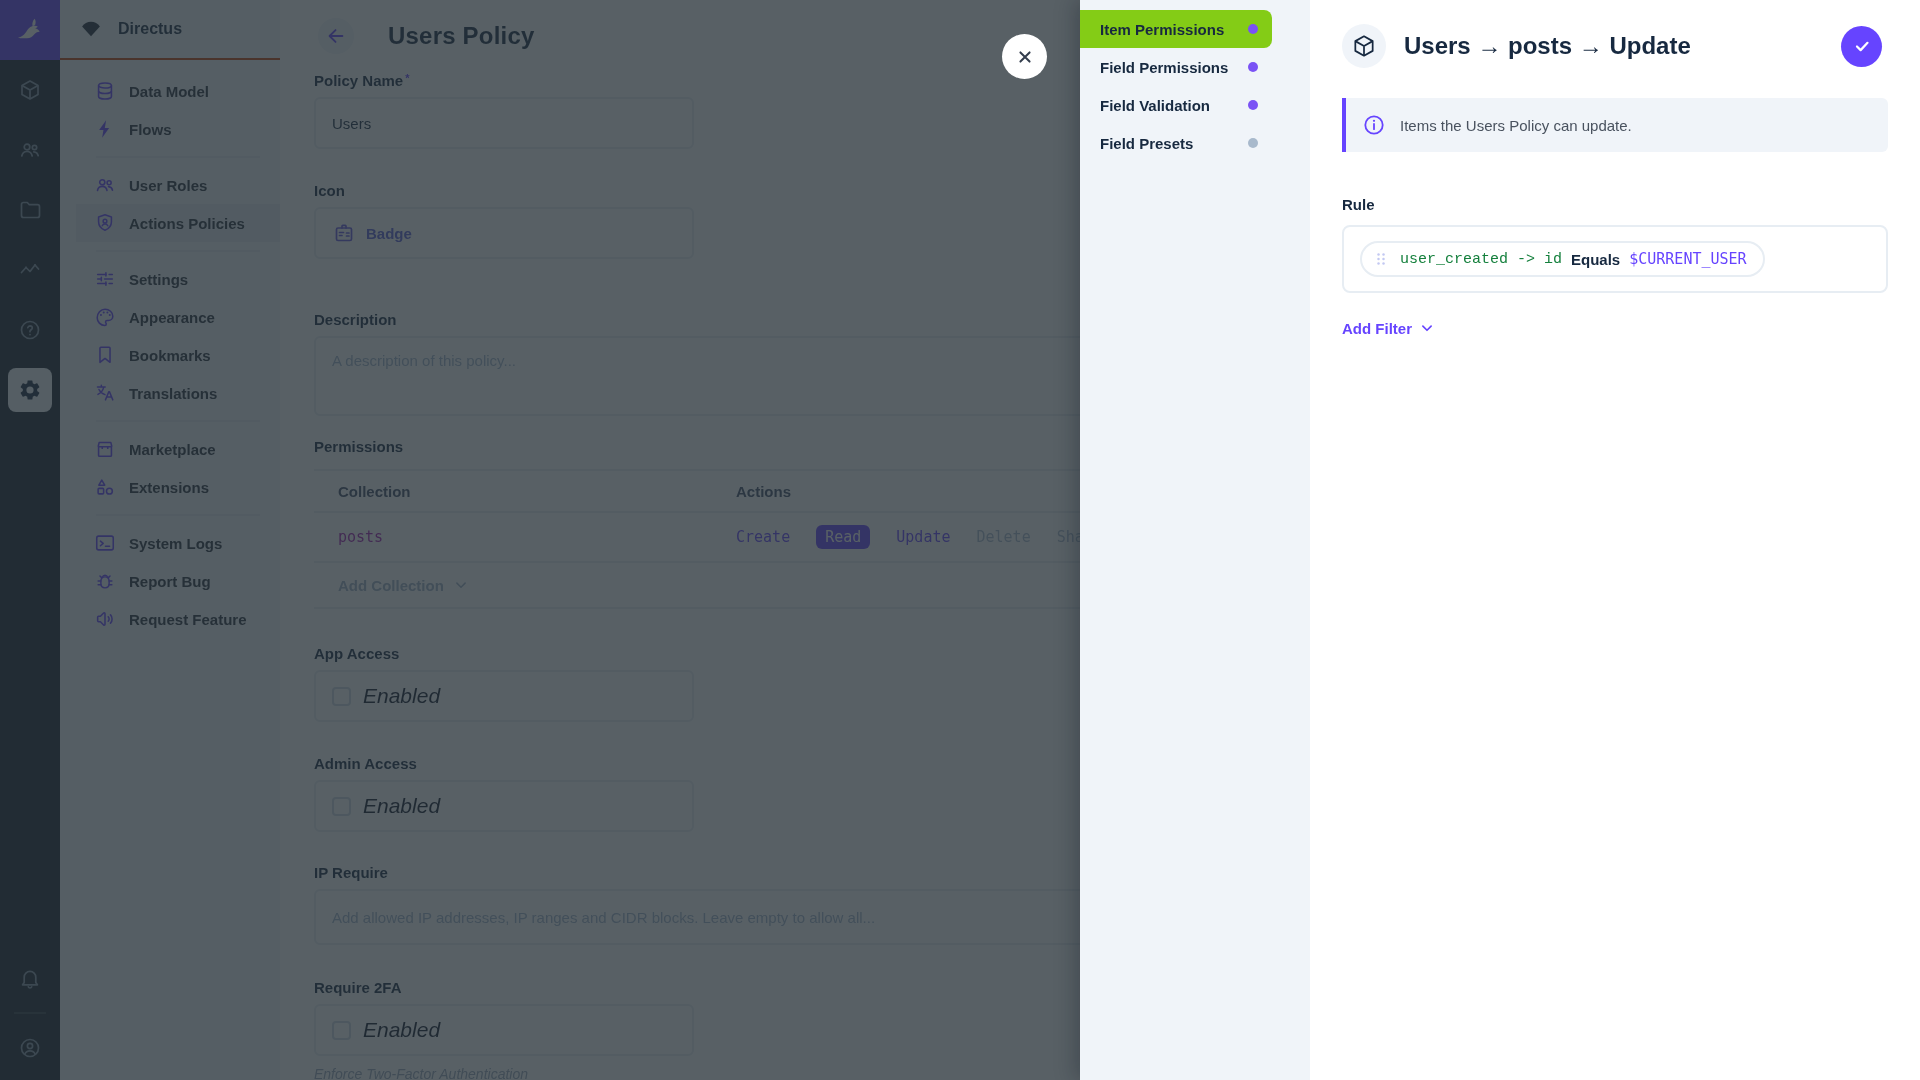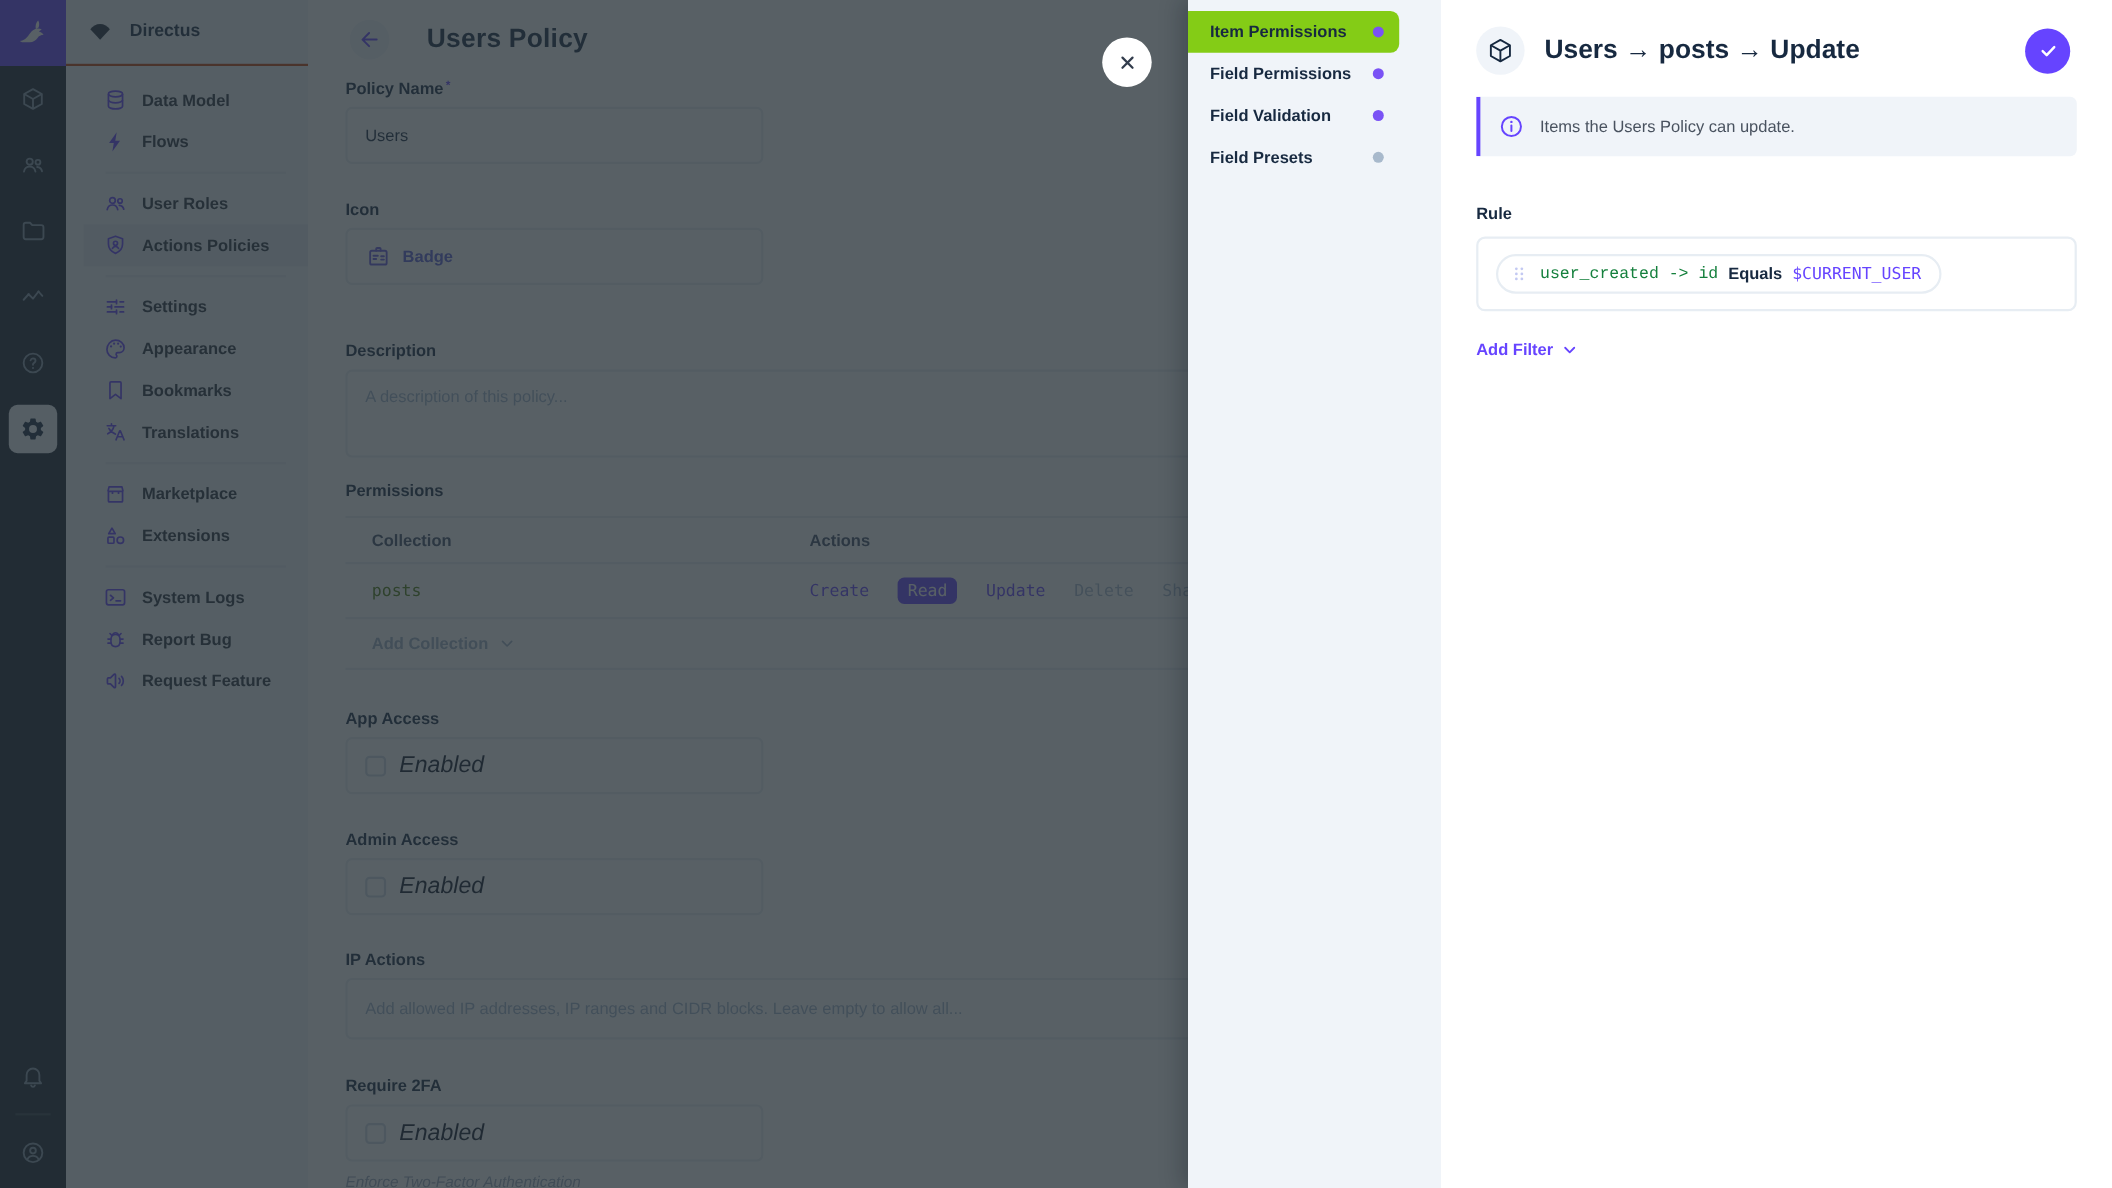--- a/index.html
+++ b/index.html
@@ -48,21 +48,21 @@
   .mt-lg { margin-top:52px; }
   .mt-md { margin-top:20px; }
 
   .perm-table { width:826px; margin-top:14px; }
   .perm-row { display:flex; align-items:center; border-top:2px solid #e7edf3; height:42px; padding:0 24px; }
   .perm-row.data { height:50px; }
   .perm-row.last { border-bottom:2px solid #e7edf3; }
   .perm-head { font-size:15px; font-weight:600; color:#42506a; }
   .col-collection { width:398px; }
   .mono { font-family:"DejaVu Sans Mono",monospace; }
-  .coll-name { font-size:15px; color:#4d7c0f; }
+  .coll-name { font-size:15px; color:#a21caf; }
   .actions-group { display:flex; gap:26px; font-size:15px; }
   .act { background:none; border:none; font-family:"DejaVu Sans Mono",monospace; font-size:15px; cursor:pointer; padding:3px 0; }
   .act.partial { color:#6644ff; }
   .act.selected { background:#6644ff; color:#fff; border-radius:6px; padding:3px 9px; }
   .act.none { color:#a9bad0; }
   .add-collection { display:flex; align-items:center; gap:8px; color:#9fb0c6; font-size:15px; font-weight:600; cursor:pointer; }
 
   .check-box-field { height:52px; border:2px solid #e7edf3; border-radius:6px; display:flex; align-items:center; padding:0 16px; gap:12px; cursor:pointer; }
   .cb { width:19px; height:19px; border:2px solid #cdd8e4; border-radius:4px; background:#fff; flex:0 0 auto; }
   .cb-label { font-size:21px; color:#0f172a;font-style:italic; }
@@ -83,21 +83,21 @@
   .dot { width:10px; height:10px; border-radius:50%; margin-left:auto; flex:0 0 auto; }
   .dot.purple { background:#7a52f5; }
   .dot.gray { background:#a8b9cc; }
 
   .drawer-main { flex:1; background:#fff; padding:24px 32px 0 32px; }
   .drawer-header { display:flex; align-items:center; }
   .dh-icon { width:44px; height:44px; border-radius:50%; background:#f0f4f9; color:#172940; display:flex; align-items:center; justify-content:center; flex:0 0 auto; }
   .drawer-title { font-size:24px; font-weight:700; color:#172940; margin-left:18px; }
   .save-btn { width:41px; height:41px; border-radius:50%; background:#6644ff; border:none; color:#fff; display:flex; align-items:center; justify-content:center; cursor:pointer; margin-left:auto; margin-right:6px; }
 
-  .notice { margin-top:20px; background:#f0f4f9; border-left:4px solid #6644ff; border-radius:0 6px 6px 0; height:54px; display:flex; align-items:center; gap:14px; padding:0 16px; }
+  .notice { margin-top:30px; background:#f0f4f9; border-left:4px solid #6644ff; border-radius:0 6px 6px 0; height:54px; display:flex; align-items:center; gap:14px; padding:0 16px; }
   .notice .ninfo { color:#6644ff; flex:0 0 auto; }
   .notice-text { font-size:15px; color:#49525f; }
 
   .rule-label { margin-top:44px; font-size:15px; font-weight:600; color:#172940; }
   .rule-box { margin-top:12px; border:2px solid #e7edf3; border-radius:8px; padding:14px 16px; min-height:68px; }
   .filter-pill { display:inline-flex; align-items:center; gap:9px; border:2px solid #e7edf3; border-radius:22px; padding:6px 16px 6px 9px; cursor:grab; }
   .drag-handle { color:#c3c9f2; }
   .pill-field { font-family:Liberation Mono, monospace; font-size:15px; color:#15803d; }
   .pill-op { font-size:15px; font-weight:700; color:#172940; }
   .pill-val { font-family:"DejaVu Sans Mono",monospace; font-size:15px; color:#6644ff; }
@@ -406,21 +406,21 @@
       <div class="field">
         <div class="flabel">Admin Access</div>
         <div class="check-box-field">
           <span class="cb"></span>
           <span class="cb-label">Enabled</span>
         </div>
       </div>
     </div>
 
     <div class="field full" style="margin-top:32px;">
-      <div class="flabel">IP Actions</div>
+      <div class="flabel">IP Require</div>
       <input class="input" type="text" style="height: 56px;" placeholder="Add allowed IP addresses, IP ranges and CIDR blocks. Leave empty to allow all...">
     </div>
 
     <div class="field" style="margin-top:34px;">
       <div class="flabel">Require 2FA</div>
       <div class="check-box-field">
         <span class="cb"></span>
         <span class="cb-label">Enabled</span>
       </div>
       <div class="field-note">Enforce Two-Factor Authentication</div>

